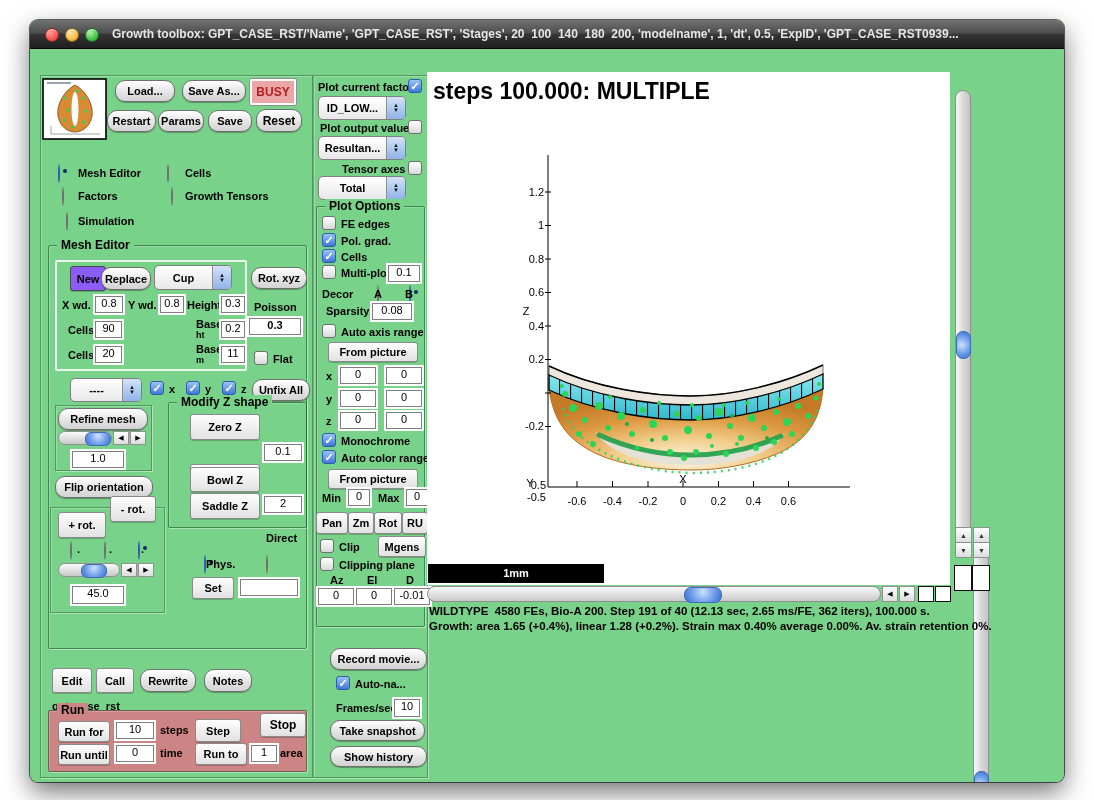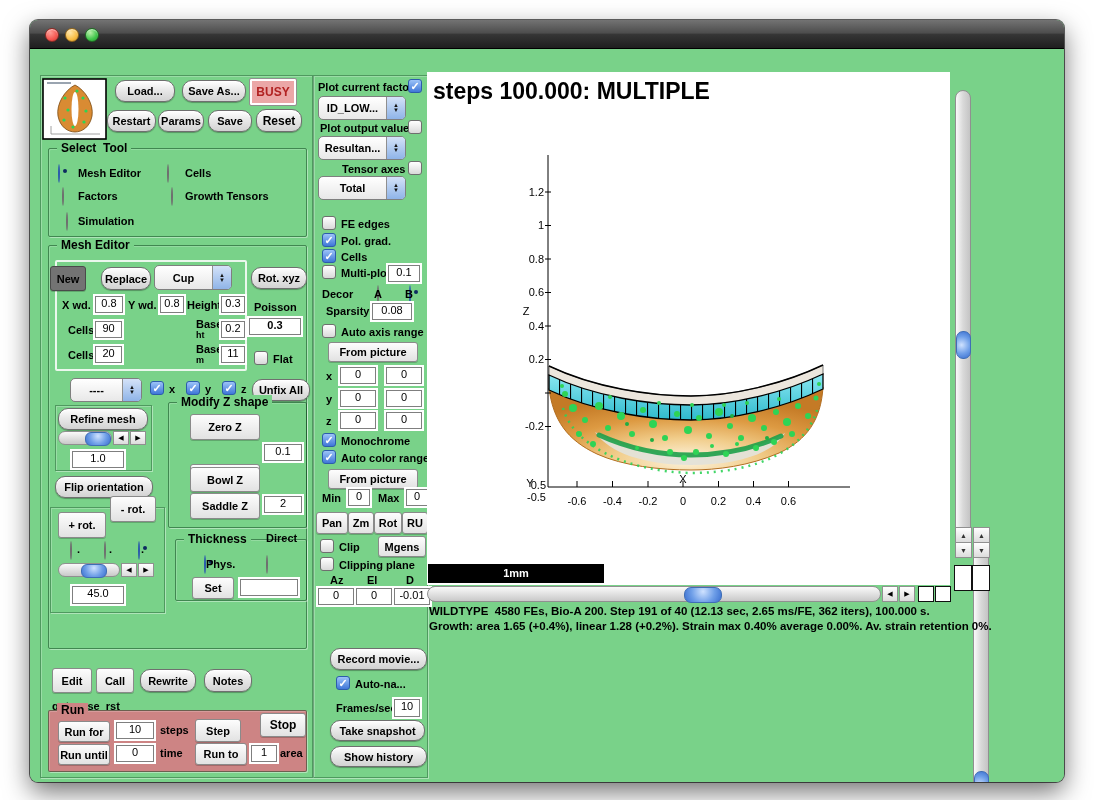--- a/index.html
+++ b/index.html
@@ -65,20 +65,21 @@
   svg text{font-family:"Liberation Sans",sans-serif;}
 </style>
 </head>
 <body>
 
 <div class="window">
   <div class="titlebar">
     <span class="tl red"></span>
     <span class="tl yel"></span>
     <span class="tl grn"></span>
+    <span class="wtitle">Growth toolbox: GPT_CASE_RST/'Name', 'GPT_CASE_RST', 'Stages', 20  100  140  180  200, 'modelname', 1, 'dt', 0.5, 'ExpID', 'GPT_CASE_RST0939...</span>
   </div>
   <div class="content"></div>
 
   
   <div class="a pframe" style="left:10px;top:55px;width:271px;height:701px"></div>
   <div class="a pframe" style="left:283px;top:55px;width:113px;height:701px"></div>
 
   
   <div class="a" style="left:12px;top:58px;width:65px;height:62px">
     <svg width="65" height="62" viewBox="0 0 65 62">
@@ -115,40 +116,37 @@
       <span>Params</span>
     </div>
   <div class="a pill" style="left:178px;top:90px;width:42px;height:20px">
       <span>Save</span>
     </div>
   <div class="a pill" style="left:226px;top:89px;width:44px;height:21px;font-size:12px">
       <span>Reset</span>
     </div>
 
   
-  <div class="a grp" style="left:18px;top:128px;width:257px;height:87px">
-    <span class="legend pre">Select  Tool</span>
-  </div>
   <span class="a rb on" style="left:28px;top:145px"></span>
   <span class="a lb" style="left:48px;top:147px">Mesh Editor</span>
   <span class="a rb" style="left:135px;top:145px"></span>
   <span class="a lb" style="left:155px;top:147px">Cells</span>
   <span class="a rb" style="left:28px;top:168px"></span>
   <span class="a lb" style="left:48px;top:170px">Factors</span>
   <span class="a rb" style="left:135px;top:168px"></span>
   <span class="a lb" style="left:155px;top:170px">Growth Tensors</span>
   <span class="a rb" style="left:28px;top:193px"></span>
   <span class="a lb" style="left:48px;top:195px">Simulation</span>
 
   
   <div class="a grp" style="left:18px;top:225px;width:257px;height:402px">
     <span class="legend">Mesh Editor</span>
   </div>
   <div class="a wframe" style="left:25px;top:240px;width:188px;height:107px"></div>
-  <div class="a sq" style="left:20px;top:246px;width:34px;height:23px;background:#737373;border-color:#4a4a4a">
+  <div class="a sq" style="left:40px;top:246px;width:34px;height:23px;background:#8b5cf6;border-color:#4a4a4a">
       <span>New</span>
     </div>
   <div class="a pill" style="left:71px;top:247px;width:48px;height:21px">
       <span>Replace</span>
     </div>
   <div class="a dd" style="left:124px;top:245px;width:76px;height:23px">
     <span class="txt">Cup</span>
     <span class="arr">▲<br>▼</span>
   </div>
   <div class="a pill" style="left:221px;top:247px;width:54px;height:20px">
@@ -244,23 +242,20 @@
   <div class="a hsl" style="left:28px;top:543px;width:96px;height:14px">
     <span class="tr">
         <span class="th" style="left:22px"></span>
       </span>
     <span class="sar">◀</span>
     <span class="sar">▶</span>
   </div>
   <div class="a fld" style="left:42px;top:566px;width:50px;height:16px">45.0</div>
 
   
-  <div class="a grp" style="left:145px;top:519px;width:130px;height:60px">
-    <span class="legend">Thickness</span>
-  </div>
   <span class="a rb on" style="left:158px;top:536px"></span>
   <span class="a lb" style="left:176px;top:538px">Phys.</span>
   <span class="a rb" style="left:218px;top:536px"></span>
   <span class="a lb" style="left:236px;top:512px">Direct</span>
   <div class="a sq" style="left:162px;top:557px;width:40px;height:20px">
       <span>Set</span>
     </div>
   <div class="a fld" style="left:210px;top:559px;width:56px;height:15px"></div>
 
   
@@ -317,20 +312,23 @@
     <span class="txt">Resultan...</span>
     <span class="arr">▲<br>▼</span>
   </div>
   <span class="a lb" style="left:312px;top:143px">Tensor axes</span>
   <span class="a cb" style="left:378px;top:141px"></span>
   <div class="a dd" style="left:288px;top:156px;width:86px;height:22px">
     <span class="txt">Total</span>
     <span class="arr">▲<br>▼</span>
   </div>
 
+  <div class="a grp" style="left:286px;top:186px;width:107px;height:419px">
+    <span class="legend">Plot Options</span>
+  </div>
   <span class="a cb" style="left:292px;top:196px"></span>
   <span class="a lb" style="left:311px;top:198px">FE edges</span>
   <span class="a cb on" style="left:292px;top:213px"></span>
   <span class="a lb" style="left:311px;top:215px">Pol. grad.</span>
   <span class="a cb on" style="left:292px;top:229px"></span>
   <span class="a lb" style="left:311px;top:231px">Cells</span>
   <span class="a cb" style="left:292px;top:245px"></span>
   <span class="a lb" style="left:311px;top:247px">Multi-plot</span>
   <div class="a fld" style="left:358px;top:245px;width:30px;height:15px">0.1</div>
   <span class="a lb" style="left:292px;top:268px">Decor</span>

